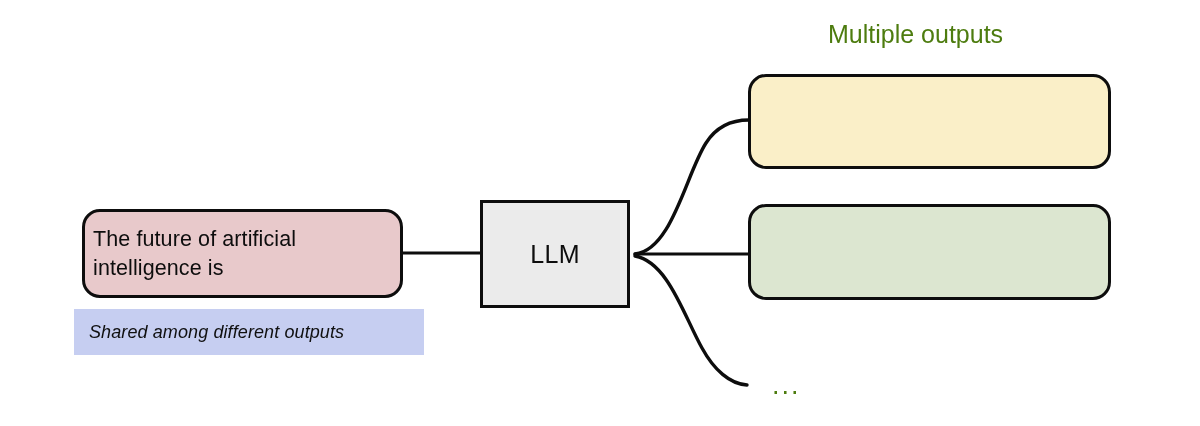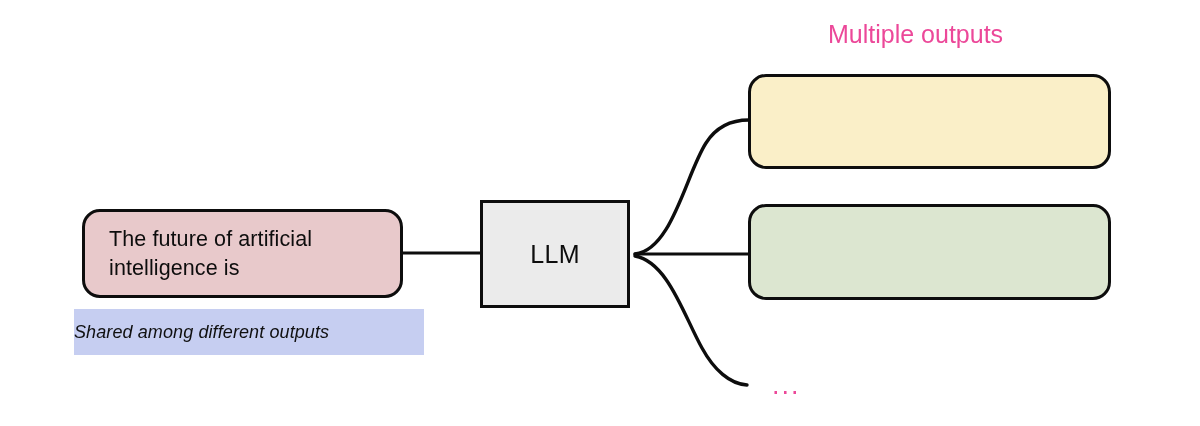--- a/index.html
+++ b/index.html
@@ -47,21 +47,21 @@
     justify-content: center;
   }
 
   
   #prompt-box {
     left: 82px;
     top: 209px;
     width: 321px;
     height: 89px;
     background: #e8c9cb;
-    padding: 0 24px;
+    padding: 0 8px;
   }
   #prompt-box .body-text {
     font-size: 21.5px;
     line-height: 29px;
     color: #0d0d0d;
     letter-spacing: 0.1px;
   }
 
   
   #llm-box {
@@ -96,34 +96,34 @@
   
   #shared-banner {
     position: absolute;
     left: 74px;
     top: 309px;
     width: 350px;
     height: 46px;
     background: #c6cef1;
     display: flex;
     align-items: center;
-    padding-left: 0;
+    padding-left: 15px;
     box-sizing: border-box;
   }
   #shared-banner .banner-text {
     font-size: 18px;
     font-style: italic;
     color: #101010;
     letter-spacing: 0.1px;
   }
 
   
   .caption {
     position: absolute;
-    color: #ec4899;
+    color: #4d7c0f;
     white-space: nowrap;
   }
   #prompt-label {
     left: 196px;
     top: 160px;
     font-size: 25px;
   }
   #outputs-label {
     left: 828px;
     top: 20px;

